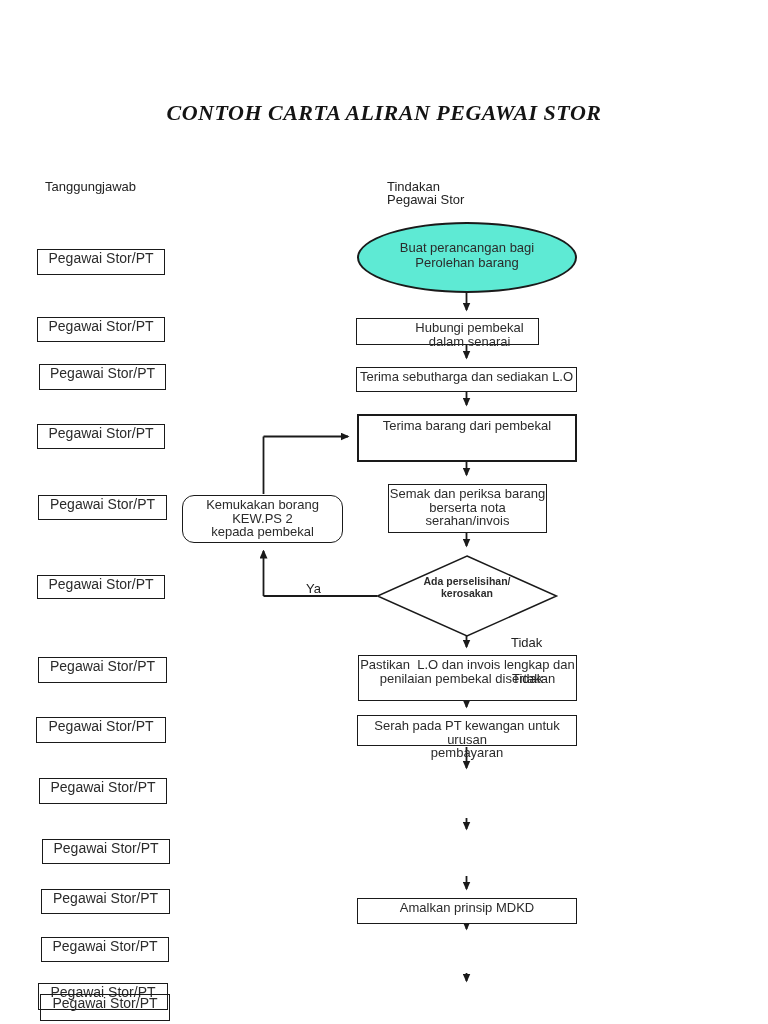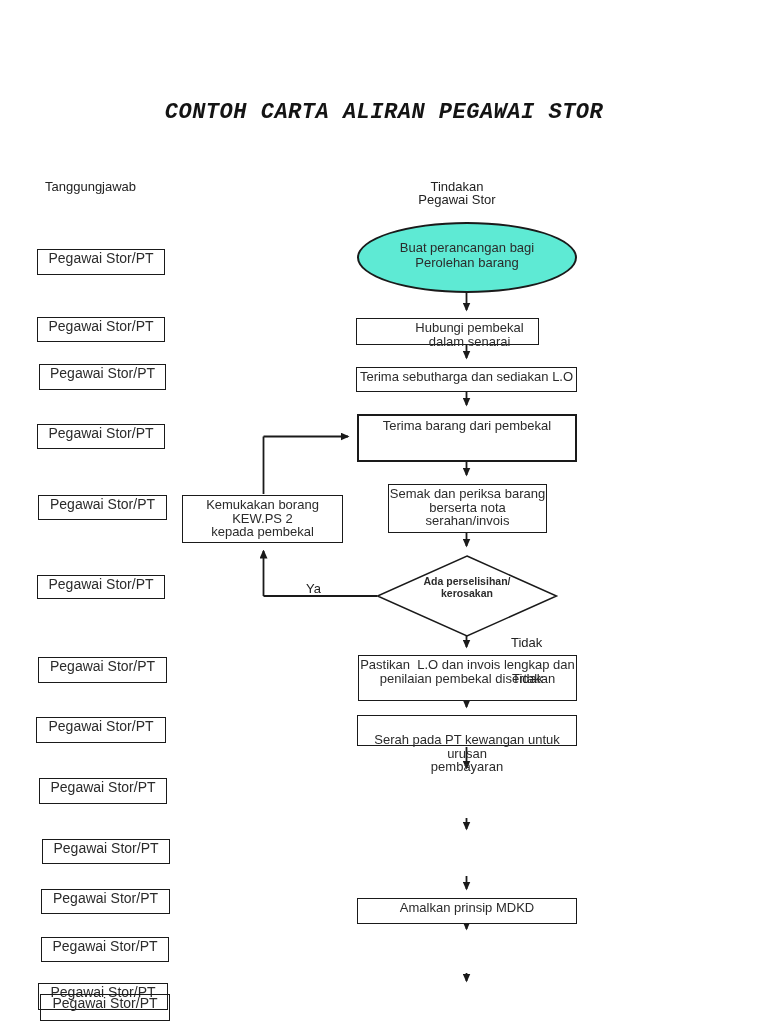--- a/index.html
+++ b/index.html
@@ -11,21 +11,21 @@
     overflow: hidden;
     font-family: "Liberation Sans", "DejaVu Sans", sans-serif;
     color: #222222;
   }
   .title {
     position: absolute;
     top: 100px;
     left: 0;
     width: 768px;
     text-align: center;
-    font-family: Liberation Mono, monospace;
+    font-family: Liberation Serif, serif;
     font-weight: bold;
     font-style: italic;
     font-size: 22px;
     letter-spacing: 0.5px;
     color: #141414;
   }
   .col-header {
     position: absolute;
     font-size: 13px;
     line-height: 12.5px;
@@ -89,21 +89,21 @@
   }
 </style>
 </head>
 <body>
 
 <div class="page">
 
   <div class="title">CONTOH CARTA ALIRAN PEGAWAI STOR</div>
 
   <div class="col-header" style="left:45px; top:181px;">Tanggungjawab</div>
-  <div class="col-header" style="left:387px; top:181px; width:140px; text-align:center;">Tindakan
+  <div class="col-header" style="left:387px; top:181px; width:140px; text-align:left;">Tindakan
 Pegawai Stor</div>
 
   <svg class="svg-layer" width="768" height="1024" viewBox="0 0 768 1024">
     <defs>
       <marker id="ah" markerWidth="9" markerHeight="8" refX="7.5" refY="4" orient="auto" markerUnits="userSpaceOnUse">
         <polygon points="0,0 9,4 0,8" fill="#1a1a1a"></polygon>
       </marker>
     </defs>
     <g stroke="#1a1a1a" stroke-width="1.8" fill="none">
       <line x1="466.5" y1="293" x2="466.5" y2="310" marker-end="url(#ah)"></line>
@@ -148,35 +148,35 @@
 
   <div class="fbox" style="left:356px; top:318px; width:183px; height:27px;padding-left:44px;">Hubungi pembekal dalam senarai</div>
 
   <div class="fbox" style="left:356px; top:367px; width:221px; height:25px;">Terima sebutharga dan sediakan L.O</div>
 
   <div class="fbox thick" style="left:357px; top:414px; width:220px; height:48px; padding-top:3px;">Terima barang dari pembekal</div>
 
   <div class="fbox" style="left:388px; top:484px; width:159px; height:49px;">Semak dan periksa barang
 berserta nota serahan/invois</div>
 
-  <div class="fbox" style="left:182px; top:495px; width:161px; height:48px;">Kemukakan borang KEW.PS 2
+  <div class="fbox" style="left:182px; top:495px; width:161px; height:48px;border-radius:12px;">Kemukakan borang KEW.PS 2
 kepada pembekal</div>
 
   <div class="decision-text" style="left:377px; top:576px; width:180px;">Ada perselisihan/
 kerosakan</div>
 
   <div class="edge-label" style="left:306px; top:573px;margin-top:8px;">Ya</div>
   <div class="edge-label" style="left:511px; top:635px;">Tidak</div>
 
   <div class="fbox" style="left:358px; top:655px; width:219px; height:46px;">Pastikan  L.O dan invois lengkap dan
 penilaian pembekal disertakan</div>
 
   <div class="edge-label" style="left:512px; top:671px;">Tidak</div>
 
-  <div class="fbox" style="left:357px; top:715px; width:220px; height:31px; padding-top:17px;">Serah pada PT kewangan untuk urusan
+  <div class="fbox" style="left:357px; top:715px; width:220px; height:31px; padding-top:3px;">Serah pada PT kewangan untuk urusan
 pembayaran</div>
 
 
 
   <div class="fbox" style="left:357px; top:898px; width:220px; height:26px;">Amalkan prinsip MDKD</div>
 
 
 </div>
 
 </body></html>

